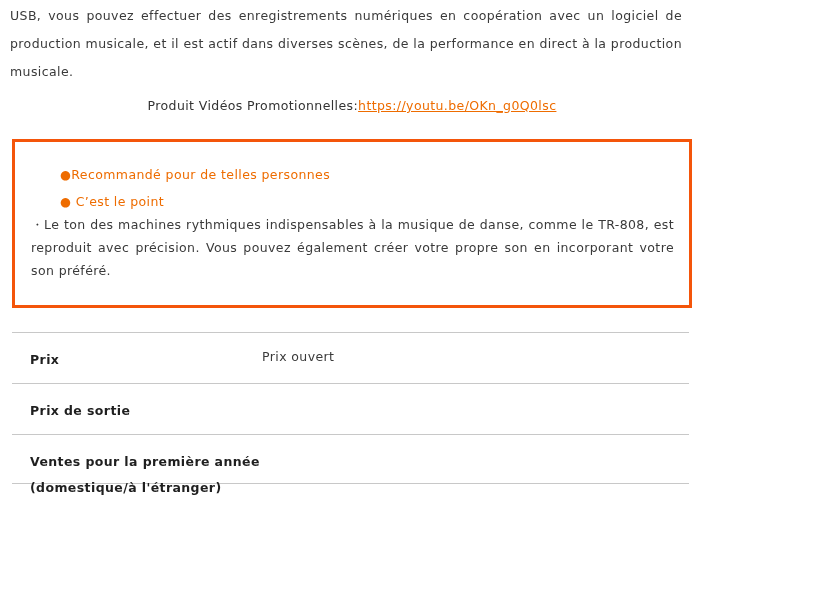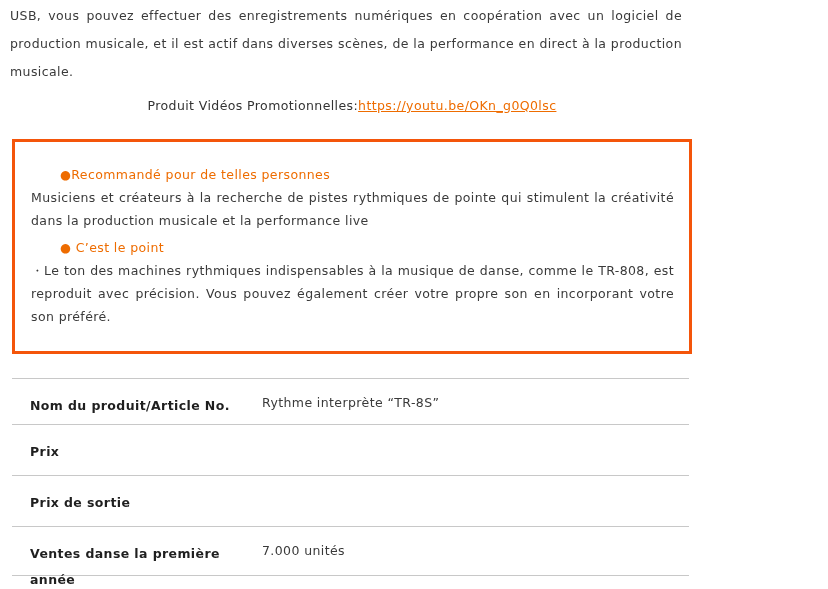--- a/index.html
+++ b/index.html
@@ -91,43 +91,38 @@
 <body>
 
 <div class="page">
 
   <p class="intro">USB, vous pouvez effectuer des enregistrements numériques en coopération avec un logiciel de production musicale, et il est actif dans diverses scènes, de la performance en direct à la production musicale.</p>
 
   <p class="promo"><span>Produit Vidéos Promotionnelles:</span><a class="promo-link">https://youtu.be/OKn_g0Q0lsc</a></p>
 
   <div class="box">
     <p class="box-heading">●Recommandé pour de telles personnes</p>
-    <p class="box-text">Musiciens et créateurs à la recherche de pistes rythmiques de pointe qui stimulent la créativité dans la production musicale et la performance live</p>
     <p class="box-heading second">● C’est le point</p>
     <p class="box-text">・Le ton des machines rythmiques indispensables à la musique de danse, comme le TR-808, est reproduit avec précision. Vous pouvez également créer votre propre son en incorporant votre son préféré.</p>
   </div>
 
   <div class="spec-table">
 
-    <div class="trow r1">
-      <div class="tlabel"><span>Nom du produit/Article No.</span></div>
-      <div class="tvalue">Rythme interprète “TR-8S”</div>
-    </div>
 
     <div class="trow r2">
       <div class="tlabel"><span>Prix</span></div>
+      <div class="tvalue">Prix ouvert</div>
     </div>
 
     <div class="trow r3">
       <div class="tlabel"><span>Prix de sortie</span></div>
     </div>
 
     <div class="trow r4">
       <div class="tlabel">
-        <span style="display:block">Ventes danse la première année</span>
+        <span style="display:block">Ventes pour la première année</span>
         <span style="display:block">(domestique/à l'étranger)</span>
       </div>
-      <div class="tvalue">7.000 unités</div>
     </div>
 
   </div>
 
 </div>
 
 </body></html>

